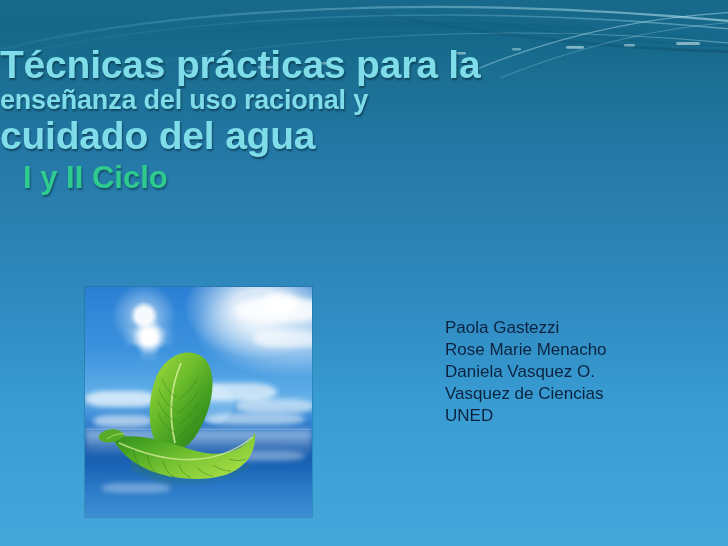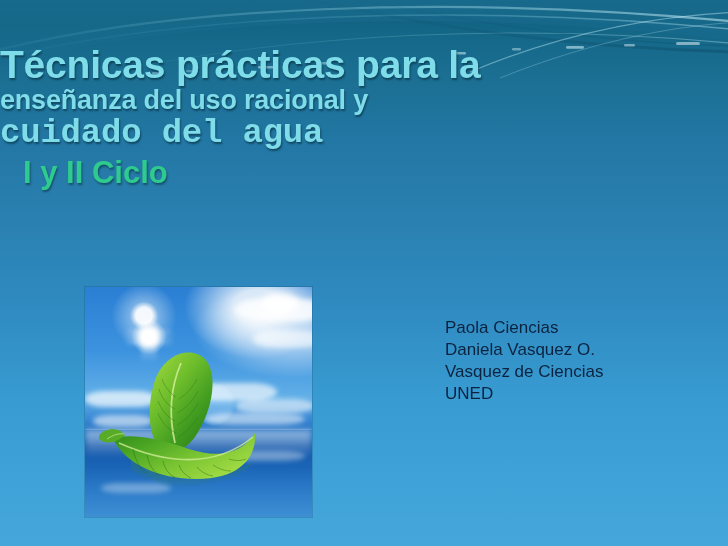--- a/index.html
+++ b/index.html
@@ -45,21 +45,21 @@
     display: block;
     font-size: 40px;
     font-weight: bold;
     line-height: 1.08;
     letter-spacing: -0.2px;
     color: #7fdce9;
     text-shadow: 1px 2px 2px rgba(3, 34, 50, 0.55);
   }
   .title-line.l1 { font-size: 39px; }
   .title-line.l2 { font-size: 27px; }
-  .title-line.l3 { font-size: 34px; font-family: Liberation Mono, monospace; }
+  .title-line.l3 { font-size: 39px; }
   .subtitle-line {
     display: block;
     margin-top: 4px;
     font-size: 31px;
     font-weight: bold;
     line-height: 1.1;
     color: #2fcb8e;
     text-shadow: 1px 2px 2px rgba(3, 40, 50, 0.5);
     padding-left: 23px;
   }
@@ -311,19 +311,20 @@
         <path d="M128,178 C134,182 140,184 146,184"></path>
         <path d="M144,172 C150,174 156,174 161,172"></path>
       </g>
 
       <path d="M14,148 C22,140 34,140 40,148 C32,156 20,158 14,152 Z" fill="#58ab26"></path>
       <path d="M22,152 C28,148 34,146 39,147" fill="none" stroke="#cdec92" stroke-width="1" opacity="0.7"></path>
     </svg>
   </div>
 
   <div class="credits">
-    <span class="credit-line">Paola Ciencias</span>
+    <span class="credit-line">Paola Gastezzi</span>
+    <span class="credit-line">Rose Marie Menacho</span>
     <span class="credit-line">Daniela Vasquez O.</span>
     <span class="credit-line">Vasquez de Ciencias</span>
     <span class="credit-line">UNED</span>
   </div>
 
 </div>
 
 </body></html>

